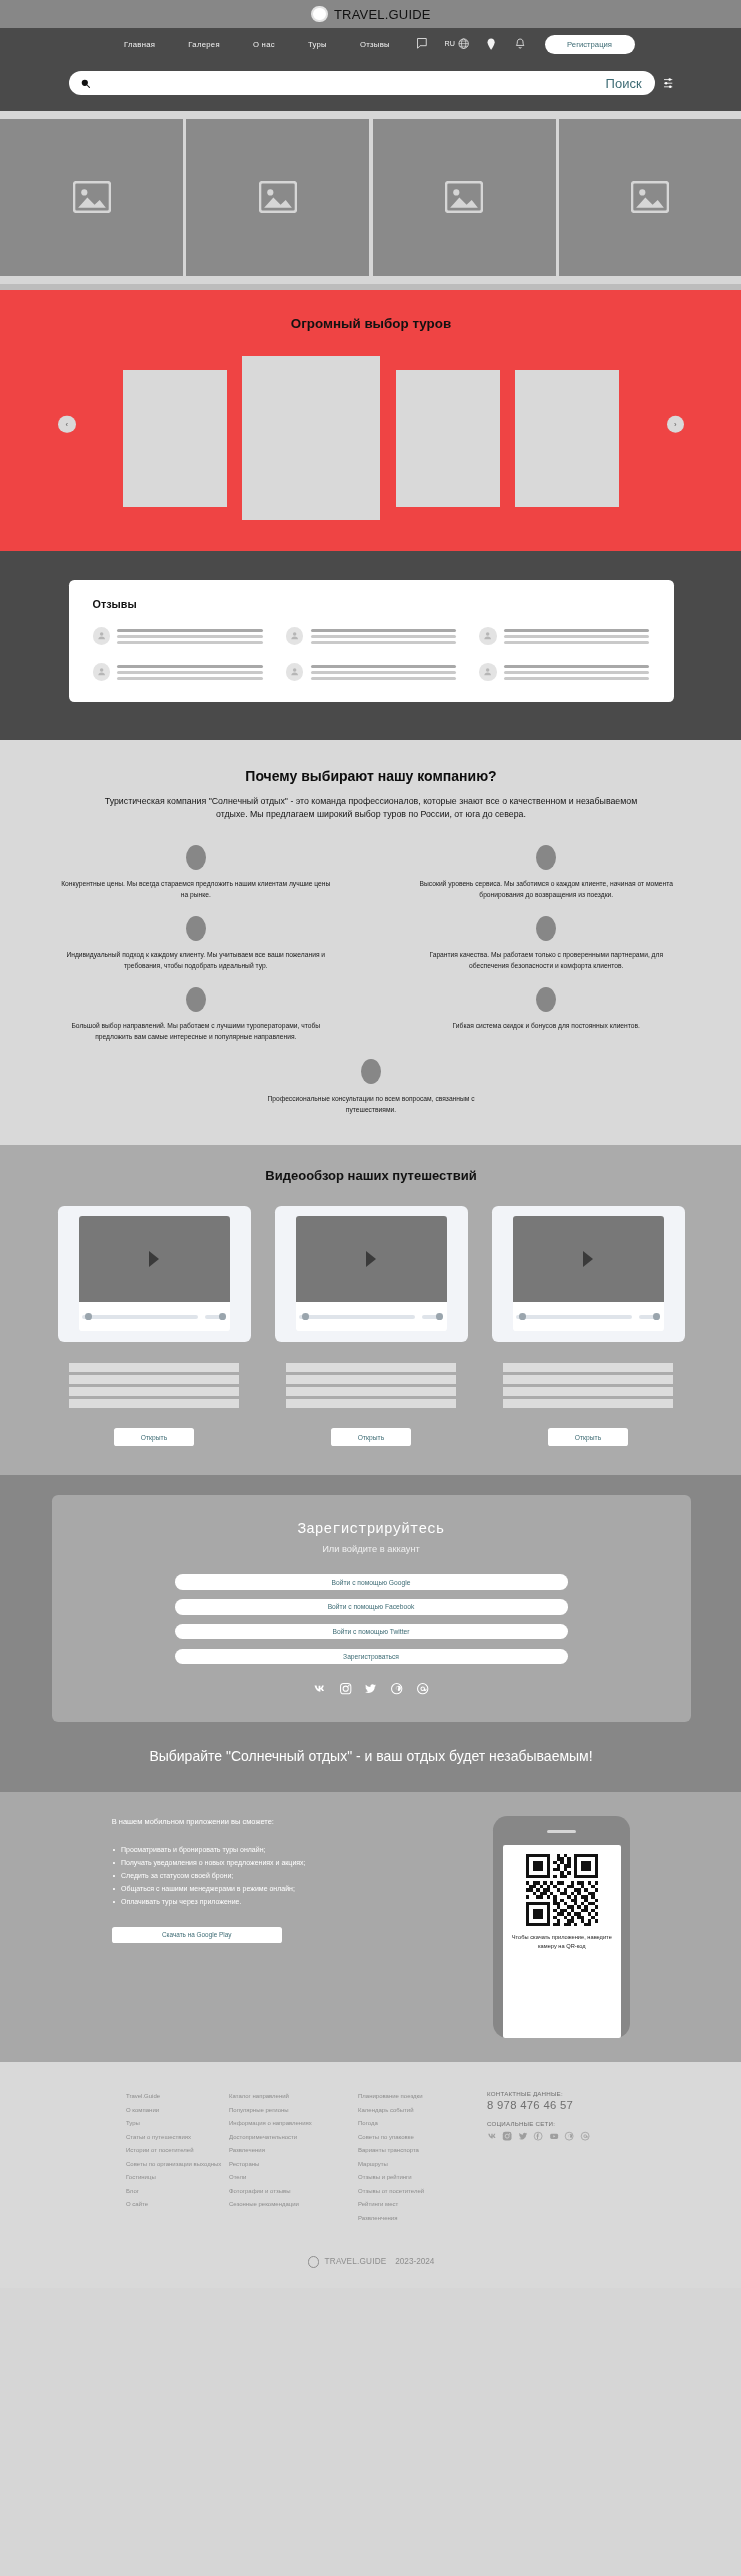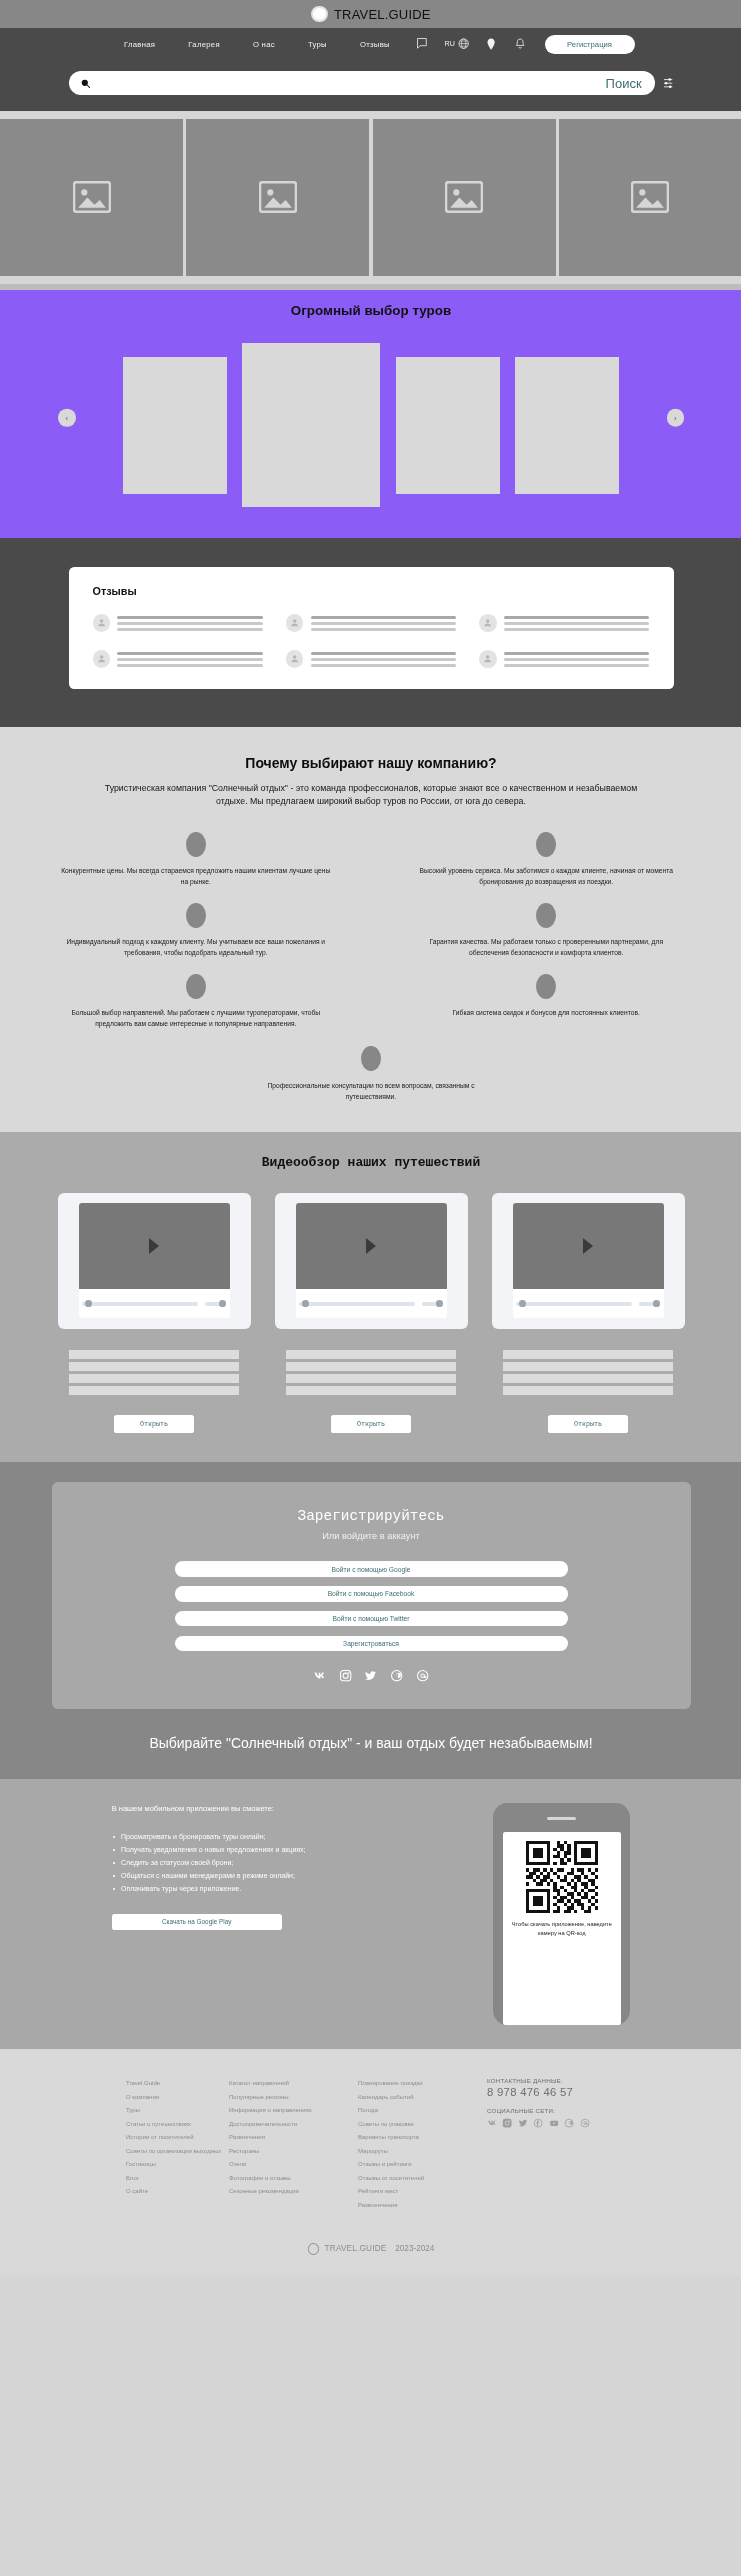--- a/index.html
+++ b/index.html
@@ -68,21 +68,21 @@
   .gal-item {
     flex: 1; background: #8a8a8a; display: flex;
     align-items: center; justify-content: center;
   }
   .gal-item:first-child { margin-left: 0; }
   .ph-icon { width: 38px; height: 32px; }
   .gallery-bottom { height: 8.2px; background: #d6d6d6; }
   .gal-divider { height: 6.2px; background: #bcbcbc; }
 
   
-  .tours { background: #8b5cf6; padding: 13px 0 31px; position: relative; }
+  .tours { background: #ef4444; padding: 26px 0 31px; position: relative; }
   .tours h2 {
     text-align: center; font-size: 13.4px; font-weight: 700;
     color: #111; margin-bottom: 25px;
   }
   .tour-row { display: flex; align-items: center; justify-content: center; gap: 15.5px; }
   .tour-card { width: 104px; height: 137px; background: #d9d9d9; }
   .tour-card.big { width: 138px; height: 164px; }
   .carousel-arrow {
     position: absolute; top: 50%; transform: translateY(-5.2px);
     width: 17.5px; height: 17.5px; border-radius: 50%; background: #d9d9d9;
@@ -113,21 +113,21 @@
   }
   .why-grid { width: 665px; margin: 0 auto; display: grid; grid-template-columns: 1fr 1fr; column-gap: 36px; }
   .why-col { display: flex; flex-direction: column; }
   .why-item { text-align: center; padding: 0 20.6px 15.5px; }
   .why-bullet { width: 19.6px; height: 25px; border-radius: 50%; background: #878787; margin: 0 auto 8.2px; }
   .why-txt { font-size: 6.7px; line-height: 1.65; color: #1a1a1a; }
   .why-center { text-align: center; padding-top: 2.1px; }
   .why-center .why-item { margin: 0 auto; max-width: 268px; padding-bottom: 0; }
 
   
-  .video-band { background: #ababab; padding: 23px 0 29px; font-family: Liberation Mono, monospace; }
+  .video-band { background: #ababab; padding: 23px 0 29px; }
   .video-band h2 { text-align: center; font-size: 13px; font-weight: 700; margin-bottom: 23px; color: #111; }
   .video-row { display: flex; justify-content: center; gap: 24px; }
   .video-col { width: 193px; display: flex; flex-direction: column; align-items: center; }
   .video-card {
     width: 193px; height: 136px; background: #f2f4f8; border-radius: 6.2px;
     display: flex; align-items: center; justify-content: center;
   }
   .video-inner { width: 151px; }
   .video-screen {
     height: 86px; background: #787878; border-radius: 3.1px 3.1px 0 0;

